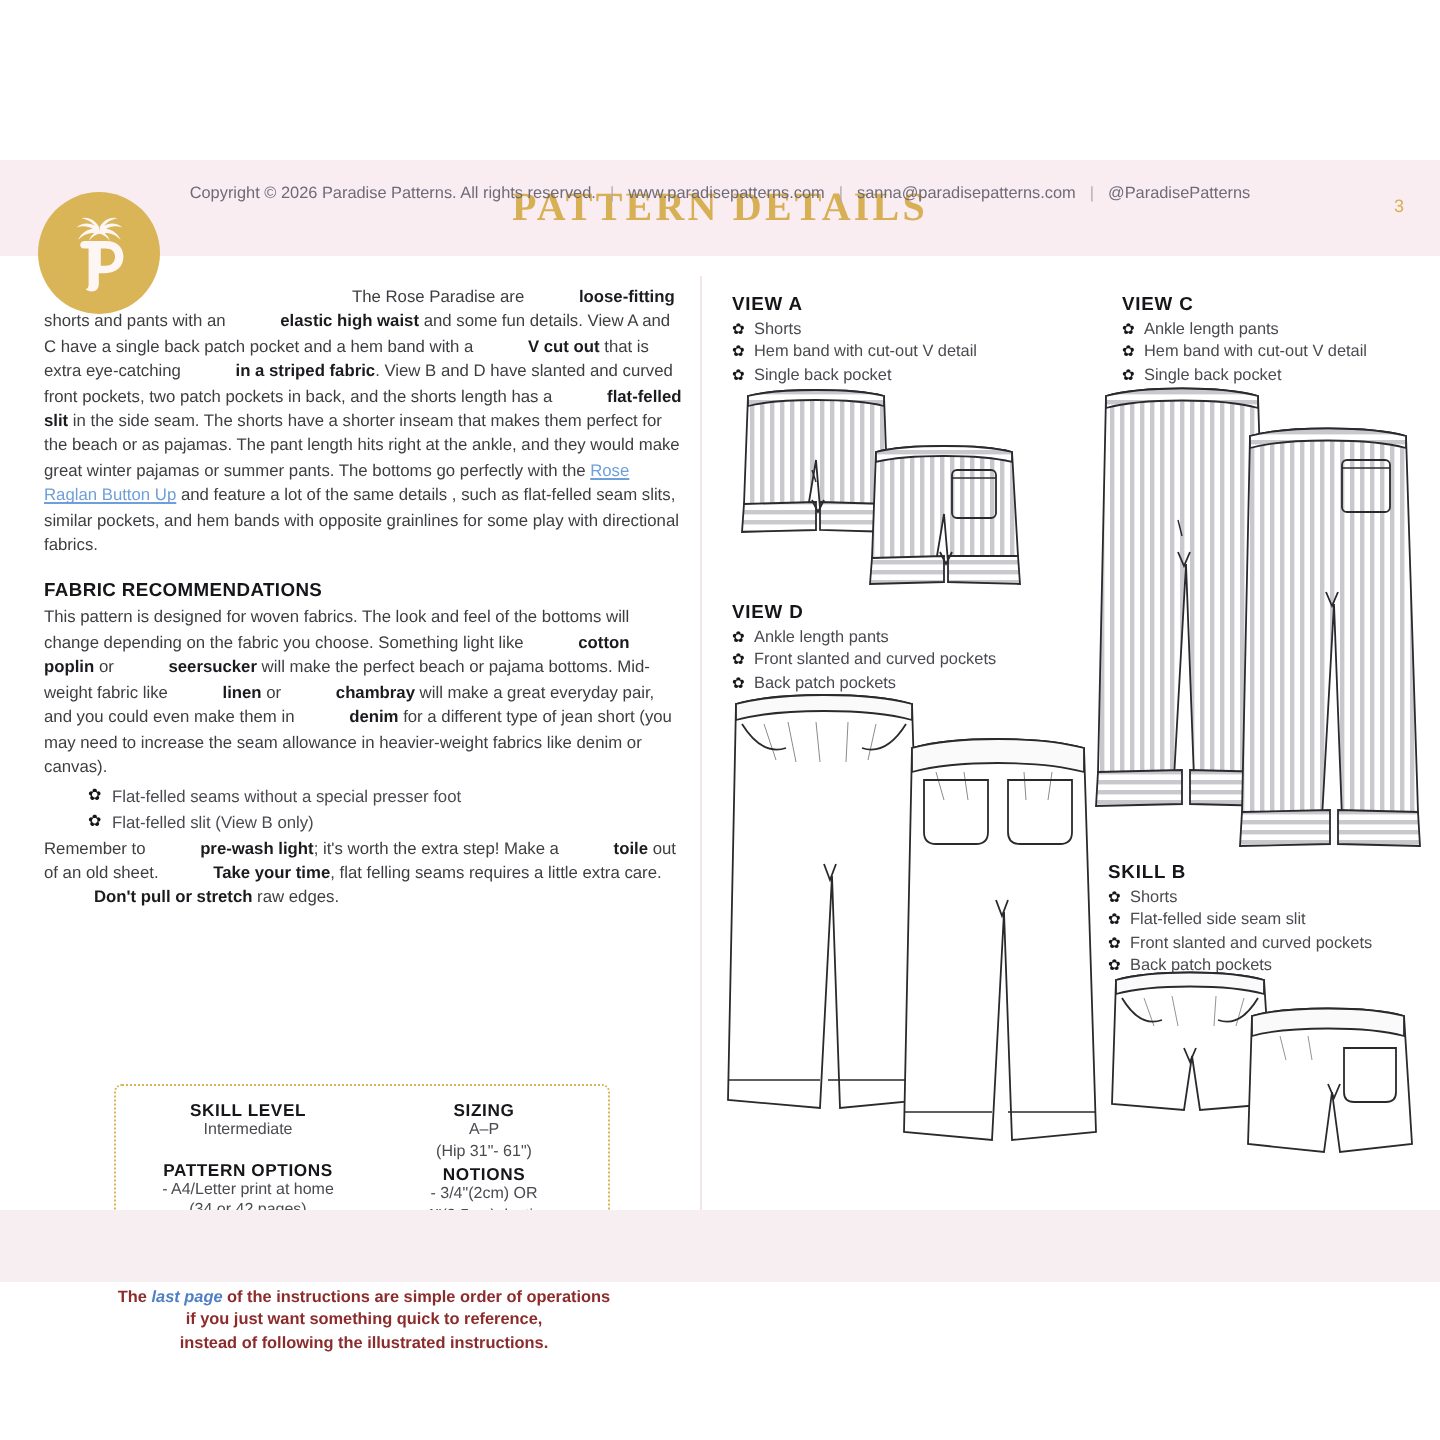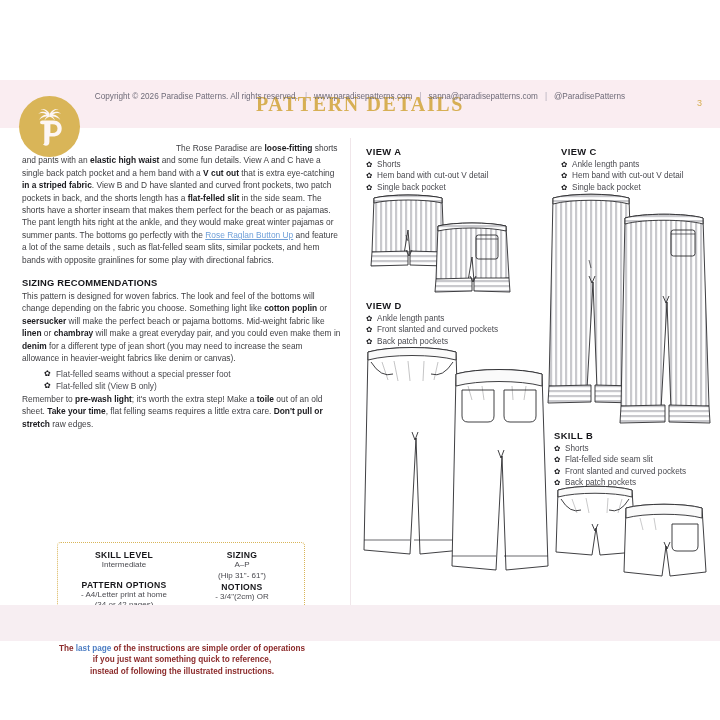--- a/index.html
+++ b/index.html
@@ -42,21 +42,21 @@
   .logo svg { display: block; }
   
   .left-col {
     position: absolute; left: 22px; top: 62px;
     width: 320px;
   }
   .body-text {
     font-size: 8.4px; line-height: 12.4px; color: #3e3e42;
     text-align: left;
   }
-  .body-text b { color: #1b1b1f; font-weight: bold; }
+  .body-text b { color: #1b1b1f; font-weight: bold; margin-left: 25px; }
   .indent-wrap { padding-left: 0; }
   .indent-wrap .l1 { padding-left: 154px; }
   .link { color: #6f9fd8; text-decoration: underline; }
   h3.sec {
     font-size: 9.4px; font-weight: bold; color: #16161a;
     letter-spacing: .2px; margin: 11px 0 2px 0;
   }
   .lead-bold {
     font-size: 8.7px; font-weight: bold; color: #16161a;
     margin-top: 11px;
@@ -86,21 +86,21 @@
   }
   .info-v { font-size: 8px; line-height: 10.6px; color: #4a4a50; }
   .gap { height: 8px; }
   
   .red-note {
     position: absolute; left: 22px; top: 563px; width: 320px;
     text-align: center;
     font-size: 8.2px; line-height: 11.4px;
     font-weight: bold; color: #8c2b2b;
   }
-  .red-note .link { color: #4f7fc4; text-decoration: none; }
+  .red-note .link { color: #4f7fc4; text-decoration: none; font-style: italic; }
   
   .v-divider {
     position: absolute; left: 350px; top: 58px;
     width: 1px; height: 480px;
     background: #f0e6ea;
   }
   
   .view-block { position: absolute; }
   .view-title {
     font-size: 9.4px; font-weight: bold; color: #16161a;
@@ -147,21 +147,21 @@
   <div class="v-divider"></div>
 
   <div class="left-col">
 
     <div class="body-text indent-wrap">
       <span class="l1"><span>The Rose Paradise are </span><b>loose-fitting</b><span> shorts and pants with</span>
       <span>an </span><b>elastic high waist</b><span> and some fun details. View A and C</span>
       <span>have a single back patch pocket and a hem band with a </span><b>V cut out</b><span> that is extra eye-catching </span><b>in a striped fabric</b><span>. View B and D have slanted and curved front pockets, two patch pockets in back, and the shorts length has a </span><b>flat-felled slit</b><span> in the side seam. The shorts have a shorter inseam that makes them perfect for the beach or as pajamas. The pant length hits right at the ankle, and they would make great winter pajamas or summer pants. The bottoms go perfectly with the </span><span class="link">Rose Raglan Button Up</span><span> and feature a lot of the same details , such as flat-felled seam slits, similar pockets, and hem bands with opposite grainlines for some play with directional fabrics.</span></span>
     </div>
 
-    <h3 class="sec">SIZING RECOMMENDATIONS</h3>
+    <h3 class="sec">FABRIC RECOMMENDATIONS</h3>
     <div class="body-text"><span>This pattern is designed for woven fabrics. The look and feel of the bottoms will change depending on the fabric you choose. Something light like </span><b>cotton poplin</b><span> or </span><b>seersucker</b><span> will make the perfect beach or pajama bottoms. Mid-weight fabric like </span><b>linen</b><span> or </span><b>chambray</b><span> will make a great everyday pair, and you could even make them in </span><b>denim</b><span> for a different type of jean short (you may need to increase the seam allowance in heavier-weight fabrics like denim or canvas).</span></div>
 
     <ul class="bullets">
       <li><span class="fl">✿</span><span>Flat-felled seams without a special presser foot</span></li>
       <li><span class="fl">✿</span><span>Flat-felled slit (View B only)</span></li>
     </ul>
 
     <div class="body-text"><span>Remember to </span><b>pre-wash light</b><span>; it's worth the extra step! Make a </span><b>toile</b><span> out of an old sheet. </span><b>Take your time</b><span>, flat felling seams requires a little extra care. </span><b>Don't pull or stretch</b><span> raw edges.</span></div>
   </div>
 

